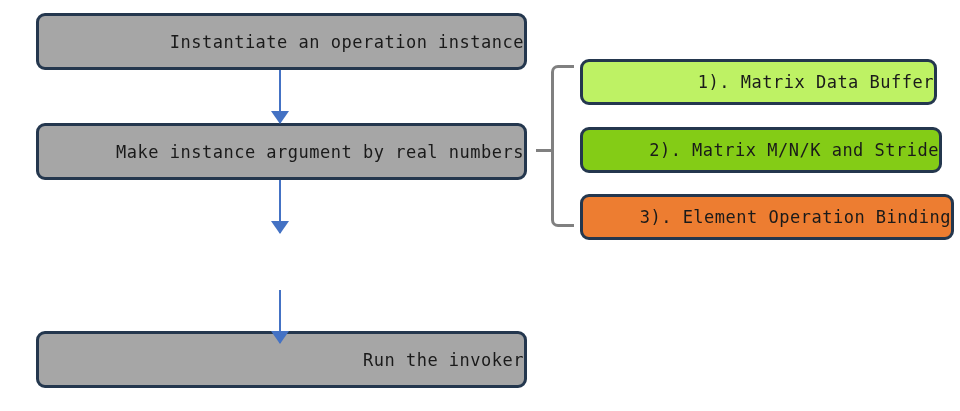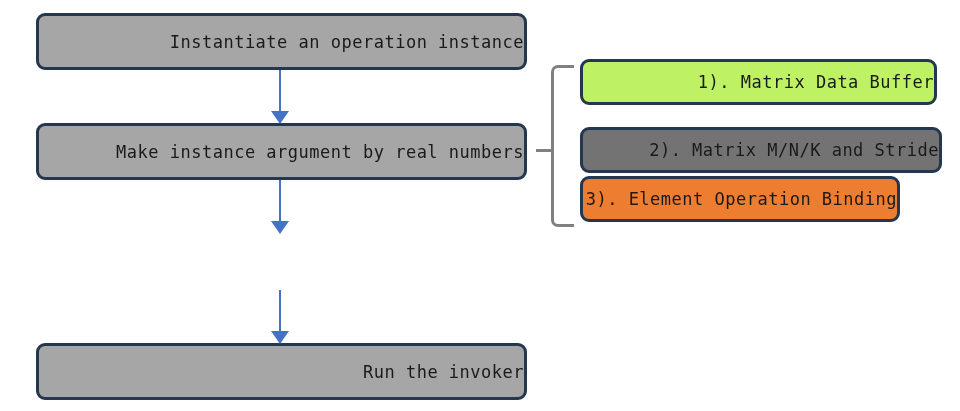--- a/index.html
+++ b/index.html
@@ -29,33 +29,33 @@
     border-radius: 9px;
     font-size: 17px;
     letter-spacing: 0.5px;
     color: #1a1a1a;
     white-space: nowrap;
     text-align: center;
   }
 
   .box-gray  { background: #a6a6a6; }
   .box-green { background: #bef264; }
-  .box-blue  { background: #737373; }
+  .box-blue  { background: #84cc16; }
   .box-orange{ background: #ed7d31; }
 
   
   .flow-box {
     left: 36px;
     width: 491px;
     height: 57px;
   }
   #flow-0 { top: 13px; }
   #flow-1 { top: 123px; }
   #flow-2 { top: 233px; }
-  #flow-3 { top: 343px; }
+  #flow-3 { top: 331px; }
 
   
   .arrow {
     position: absolute;
     left: 279px;
     width: 2px;
     height: 53px;
     background: #4472c4;
   }
   .arrow::after {
@@ -74,21 +74,21 @@
   #arrow-1 { top: 180px; }
   #arrow-2 { top: 290px; }
 
   
   .legend-box {
     left: 580px;
     height: 46px;
   }
   #legend-0 { top: 59px;  width: 357px; }
   #legend-1 { top: 127px; width: 362px; }
-  #legend-2 { top: 176px; width: 320px; }
+  #legend-2 { top: 194px; width: 374px; }
 
   
   #bracket {
     position: absolute;
     left: 551px;
     top: 65px;
     width: 23px;
     height: 162px;
     box-sizing: border-box;
     border: 3px solid #808080;

